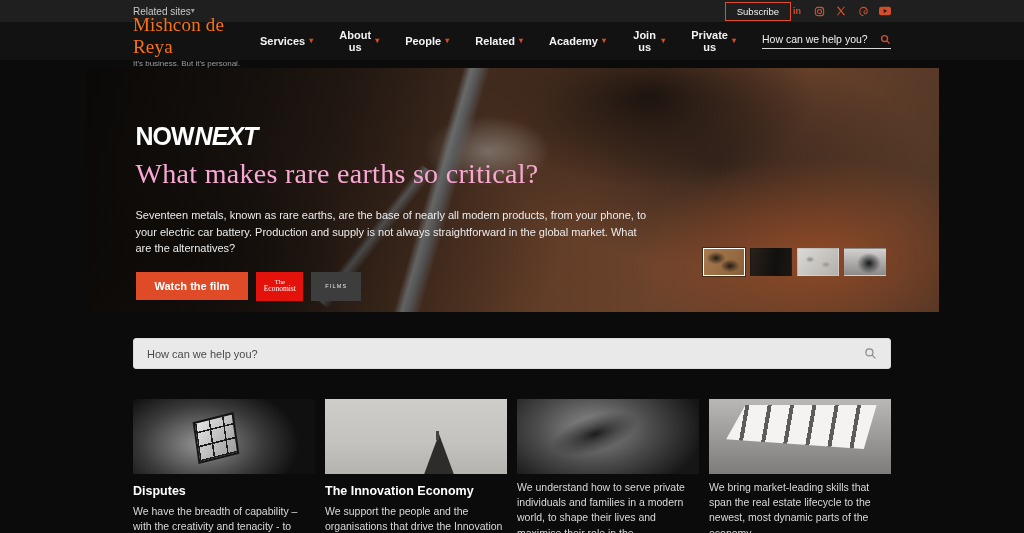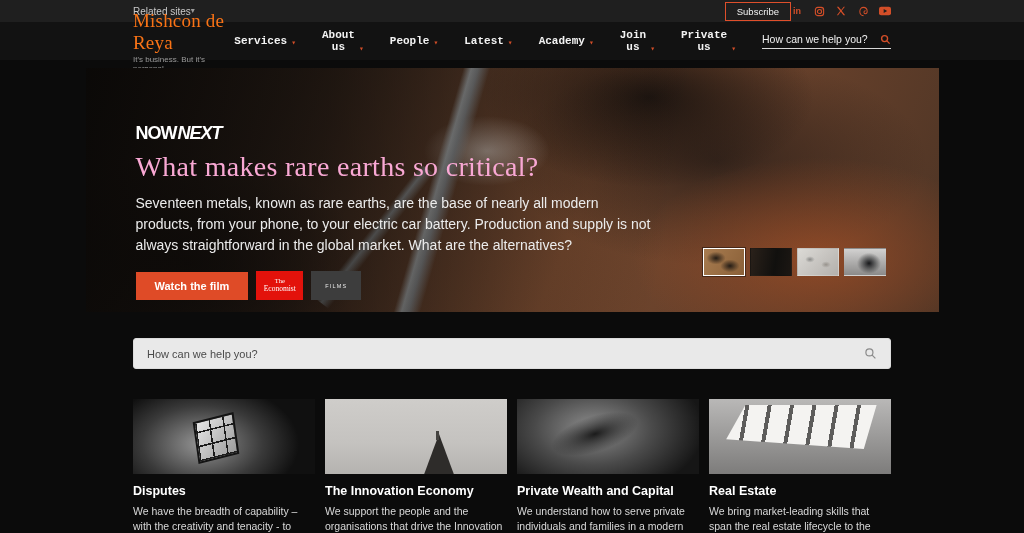--- a/index.html
+++ b/index.html
@@ -20,21 +20,21 @@
   .soc svg { display:block; }
 
   
   .nav { height:38px; background:#121212; display:flex; align-items:center; }
   .nav-inner { width:758px; margin:0 auto; display:flex; align-items:center; justify-content:space-between; }
   .logo-block { cursor:pointer; }
   .logo { color:#f97316; font-family:"Liberation Serif", serif; font-size:19px; letter-spacing:.2px; }
   .tagline { color:#9b9b9b; font-size:8px; margin-top:1px; }
   .menu { display:flex; align-items:center; gap:26px; }
   .menu-item { background:none; border:none; color:#f3f3f3; font-size:11px; font-weight:bold;
-    display:flex; align-items:flex-end; gap:4px; cursor:pointer; font-family:Liberation Mono, monospace; }
+    display:flex; align-items:center; gap:4px; cursor:pointer; font-family:Liberation Sans, sans-serif; }
   .menu-item .chev { color:#d34e28; font-size:8px; line-height:1; }
   .nav-search { display:flex; align-items:center; gap:8px; border-bottom:1px solid #d9d9d9; padding-bottom:3px; }
   .nav-search input { background:transparent; border:none; outline:none; color:#f0f0f0; font-size:10.5px;
     width:110px; font-family:"Liberation Sans", sans-serif; }
   .nav-search input::placeholder { color:#f0f0f0; }
   .mag { color:#d34e28; display:flex; }
 
   
   .hero { position:relative; width:853px; height:244px; margin:8px auto 0; overflow:hidden; background:#3a2b22; }
   .hero-img { position:absolute; inset:0;
@@ -47,25 +47,25 @@
       linear-gradient(113deg, #241a14 0%, #3c2a1f 22%, #5c3c29 42%, #74482e 58%, #68412b 74%, #4c3425 100%); }
   .conveyor { position:absolute; left:40%; top:-10%; width:26px; height:125%;
     background:linear-gradient(90deg, rgba(60,45,35,0), #aeb6ba 30%, #8d9499 55%, rgba(60,45,35,0));
     transform:rotate(16deg); opacity:.85; }
   .conveyor2 { position:absolute; left:33%; top:34%; width:16px; height:70%;
     background:linear-gradient(90deg, rgba(60,45,35,0), #9aa3a8 40%, rgba(60,45,35,0));
     transform:rotate(38deg); opacity:.8; }
   .hero-shade { position:absolute; inset:0;
     background:linear-gradient(100deg, rgba(8,7,6,.9) 0%, rgba(8,7,6,.62) 28%, rgba(8,7,6,.22) 52%, rgba(8,7,6,0) 68%); }
   .hero-content { position:absolute; left:50px; top:56px; width:560px; }
-  .nownext { color:#fff; font-size:18px; font-weight:bold; font-style:italic; letter-spacing:-1px; line-height:1; }
+  .nownext { color:#fff; font-size:25px; font-weight:bold; font-style:italic; letter-spacing:-1px; line-height:1; }
   .nownext .nn-now { font-style:normal; margin-right:1px; }
   .hero-title { color:#f9a8d4; font-family:"Liberation Serif", serif; font-size:28px; font-weight:normal;
     margin-top:9px; letter-spacing:.3px; }
-  .hero-desc { color:#ececec; font-size:14px; line-height:1.5; margin-top:10px; width:520px; }
+  .hero-desc { color:#ececec; font-size:11px; line-height:1.5; margin-top:17px; width:520px; }
   .hero-actions { display:flex; align-items:center; gap:8px; margin-top:15px; }
   .watch-btn { background:#df4b27; color:#fff; border:none; font-size:11px; font-weight:bold;
     padding:8px 19px; cursor:pointer; font-family:"Liberation Sans", sans-serif; }
   .economist { background:#e3120b; color:#fff; width:47px; height:29px; display:flex; flex-direction:column;
     align-items:center; justify-content:center; font-family:"Liberation Serif", serif; line-height:1.05; cursor:pointer; }
   .economist .ln1 { font-size:6.5px; }
   .economist .ln2 { font-size:7.5px; }
   .films { background:#3d3d3d; color:#e8e8e8; font-size:5.5px; letter-spacing:1.2px; height:29px;
     display:flex; align-items:center; padding:0 14px; cursor:pointer; }
   .thumbs { position:absolute; right:53px; bottom:36px; display:flex; gap:5px; }
@@ -169,21 +169,21 @@
       </button>
       <button class="menu-item">
         <span>About us</span>
         <span class="chev">▾</span>
       </button>
       <button class="menu-item">
         <span>People</span>
         <span class="chev">▾</span>
       </button>
       <button class="menu-item">
-        <span>Latest</span>
+        <span>Related</span>
         <span class="chev">▾</span>
       </button>
       <button class="menu-item">
         <span>Academy</span>
         <span class="chev">▾</span>
       </button>
       <button class="menu-item">
         <span>Join us</span>
         <span class="chev">▾</span>
       </button>
@@ -258,23 +258,21 @@
       <div class="pencil"></div>
       <div class="pencil-tip"></div>
     </div>
     <div class="card-title">The Innovation Economy</div>
     <div class="card-text">We support the people and the organisations that drive the Innovation Economy; we help innovative clients deliver at the edge of what's</div>
   </div>
   <div class="card">
     <div class="card-img ci3">
       <div class="hands"></div>
     </div>
-    <div class="card-title">Private Wealth and Capital</div>
     <div class="card-text">We understand how to serve private individuals and families in a modern world, to shape their lives and maximise their role in the</div>
   </div>
   <div class="card">
     <div class="card-img ci4">
       <div class="skylight"></div>
     </div>
-    <div class="card-title">Real Estate</div>
     <div class="card-text">We bring market-leading skills that span the real estate lifecycle to the newest, most dynamic parts of the economy.</div>
   </div>
 </div>
 
 </body></html>

